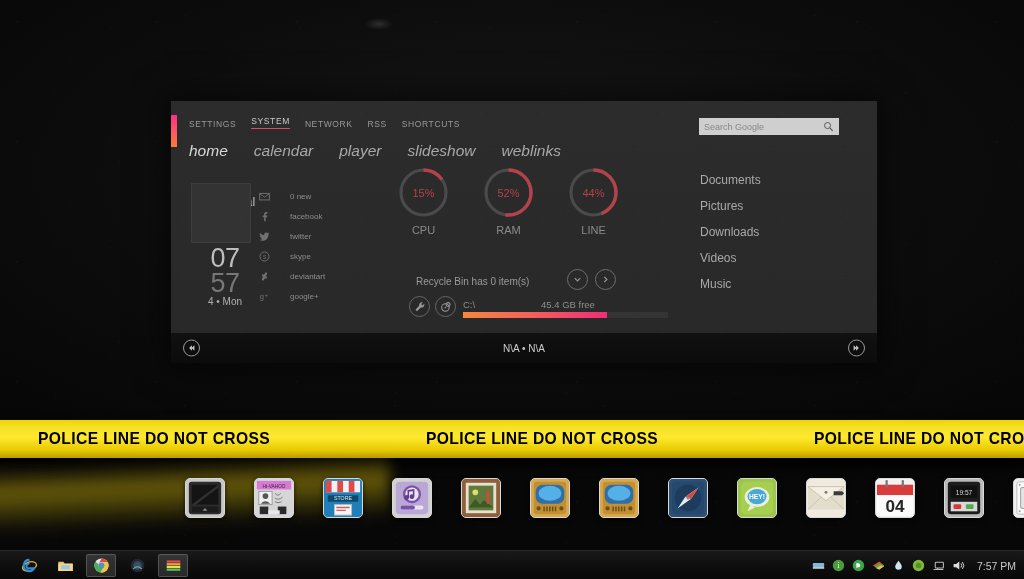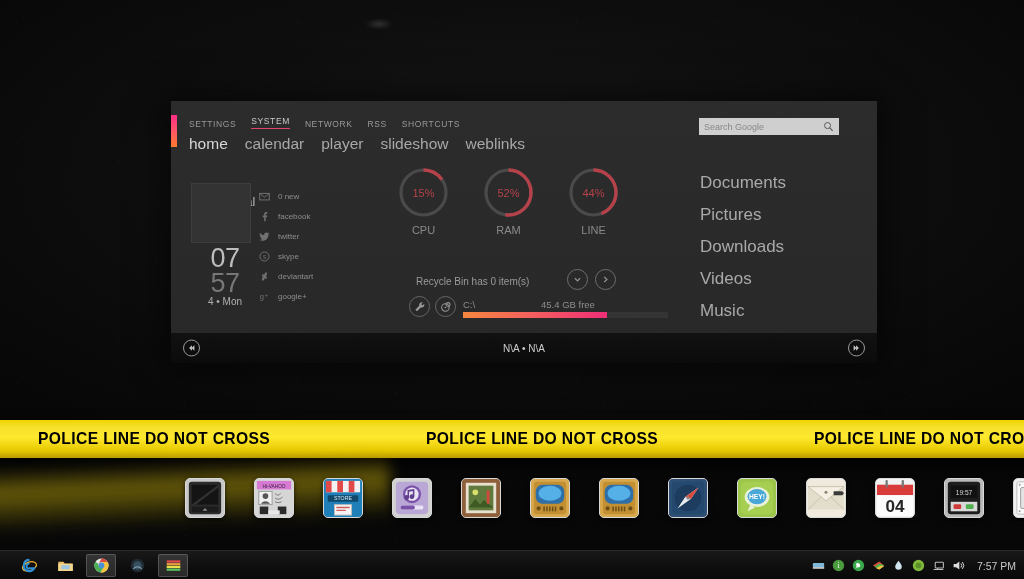--- a/index.html
+++ b/index.html
@@ -55,21 +55,21 @@
   .accent-bar{
     position:absolute; left:0; top:14px; width:6px; height:32px;
     background:linear-gradient(180deg,#ff2d86 0%,#ff5a63 55%,#ff7a2d 100%);
   }
   .topnav{ position:absolute; left:18px; top:15px; }
   .topnav-row1{ display:flex; gap:15px; align-items:flex-end; }
   .topnav-row1 span{
     font-size:8.5px; letter-spacing:.6px; color:#9a9a9a; cursor:pointer;
   }
   .topnav-row1 span.active{ color:#c9c9c9; border-bottom:1.5px solid #e0456b; padding-bottom:2px; }
-  .topnav-row2{ display:flex; gap:17px; margin-top:6px; }
+  .topnav-row2{ display:flex; gap:26px; margin-top:13px;font-style:italic; }
   .topnav-row2 span{ font-size:15.5px; color:#a8a8a8; cursor:pointer; }
   .topnav-row2 span.active{ color:#d8d8d8; }
 
   
   .search-wrap{
     position:absolute; right:38px; top:17px; width:140px; height:17px;
     background:#cfcfcf; display:flex; align-items:center; padding:0 5px;margin-left:32px;
   }
   .search-wrap input{
     flex:1; border:0; outline:0; background:transparent;
@@ -83,21 +83,21 @@
   .avatar{
     position:absolute; left:20px; top:82px; width:60px; height:60px;
     background:#333; border:1px solid #3d3d3d;
   }
   .clock{ position:absolute; left:23px; top:145px; width:62px; text-align:center; }
   .clock .hh{ font-size:27px; color:#bdbdbd; line-height:25px; letter-spacing:-.5px; }
   .clock .mm{ font-size:27px; color:#777; line-height:25px; letter-spacing:-.5px; }
   .clock .dw{ font-size:10px; color:#b0b0b0; margin-top:0; }
 
   .socials{ position:absolute; left:88px; top:90px; display:flex; flex-direction:column; gap:9px; }
-  .social{ display:flex; align-items:center; gap:8px; cursor:pointer; }
+  .social{ display:flex; align-items:center; gap:20px; cursor:pointer; }
   .social .sic{ width:11px; height:11px; flex:0 0 11px; opacity:.55; }
   .social .slbl{ font-size:8px; color:#8d8d8d; }
 
   
   .gauges{ position:absolute; left:225px; top:64px; display:flex; gap:30px; }
   .gauge{ width:55px; text-align:center; }
   .gauge .ring{ position:relative; width:55px; height:55px; }
   .gauge .pct{
     position:absolute; inset:0; display:flex; align-items:center; justify-content:center;
     font-size:11px; color:#b5424a;
@@ -120,21 +120,21 @@
   .drive-free{ position:absolute; left:370px; top:198px; font-size:9.5px; color:#8e8e8e; }
   .drive-track{
     position:absolute; left:292px; top:211px; width:205px; height:6px; background:#343434;
   }
   .drive-fill{
     height:100%; background:linear-gradient(90deg,#f5873f 0%,#f4625c 45%,#ef2e77 100%);
   }
 
   
   .rlinks{ position:absolute; left:529px; top:72px; display:flex; flex-direction:column; gap:12px; }
-  .rlink{ font-size:17px; color:#a9a9a9; cursor:pointer; }
+  .rlink{ font-size:12px; color:#a9a9a9; cursor:pointer; }
 
   
   .player{
     position:absolute; left:0; bottom:0; width:100%; height:30px;
     background:linear-gradient(180deg,#111 0%,#0b0b0b 100%);
     display:flex; align-items:center; justify-content:center;
   }
   .player .track{ font-size:10px; color:#cdcdcd; }
   .pbtn{
     position:absolute; top:50%; transform:translateY(-50%);

